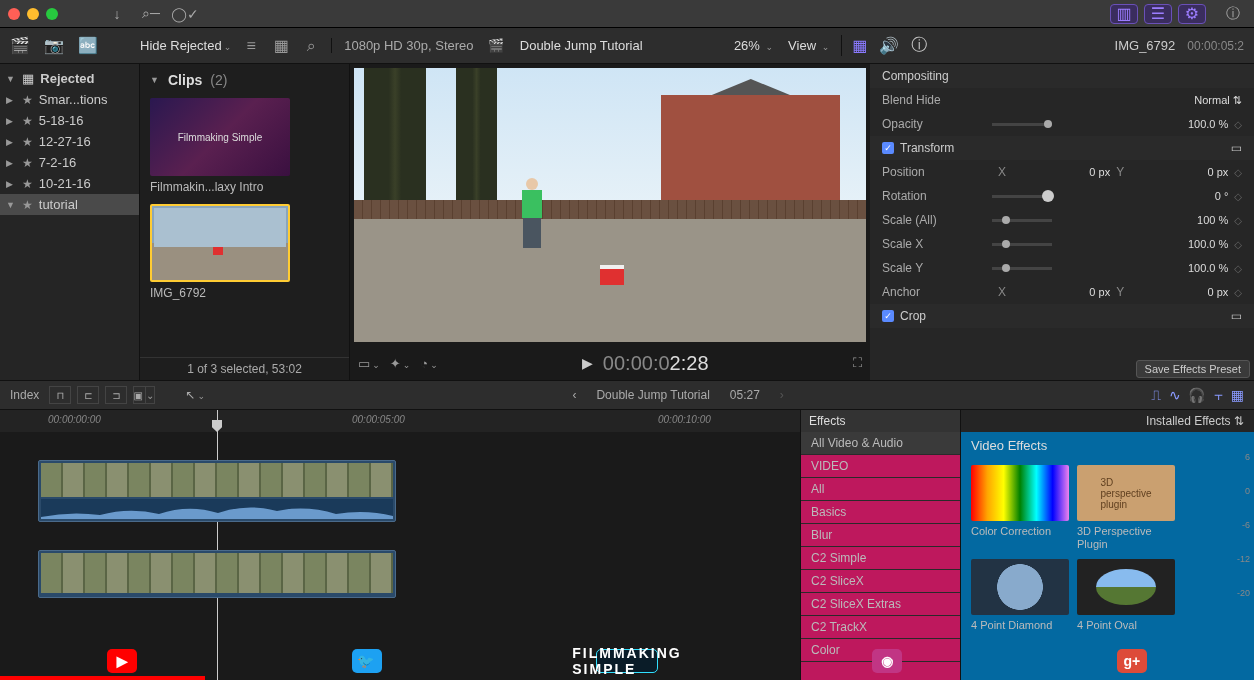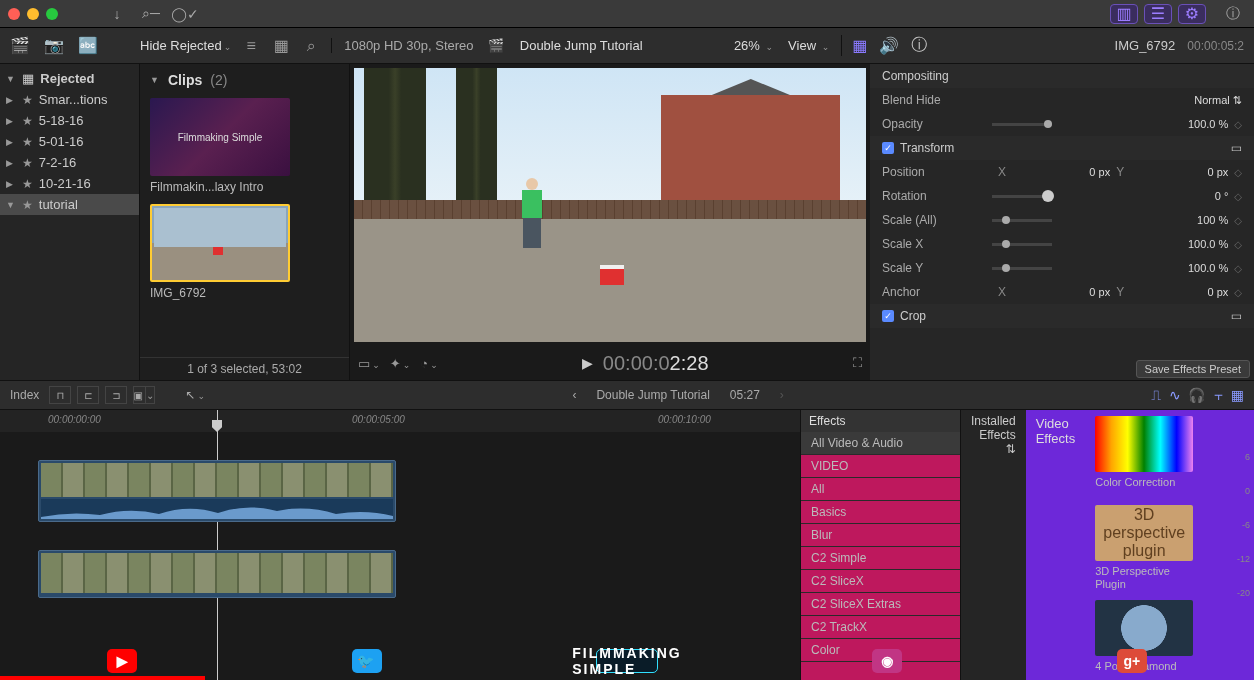--- a/index.html
+++ b/index.html
@@ -91,28 +91,28 @@
 .tl-clip.short { height: 48px; margin-top: 20px; }
 .tl-filmstrip { height: 34px; background: repeating-linear-gradient(90deg, #7a8560 0 20px, #5a6545 20px 22px, #8a9070 22px 42px, #5a6545 42px 44px); margin: 2px; }
 .tl-audio { height: 20px; background: #1a3a5a; margin: 0 2px; position: relative; }
 .tl-audio svg { width: 100%; height: 100%; }
 
 .fx-panel { flex: 0 0 160px; background: #be185d; border-left: 1px solid #111; font-size: 12px; color: #bbb; display: flex; flex-direction: column; }
 .fx-hdr { background: #333; padding: 4px 8px; font-size: 12px; color: #ddd; }
 .fx-row { padding: 4px 10px; border-bottom: 1px solid #2a2a2a; }
 .fx-row.sel { background: #3a3a3a; }
 
-.fx-browser { flex: 1; background: #6d28d9; border-left: 1px solid #111; display: flex; flex-direction: row; }
+.fx-browser { flex: 1; background: #0369a1; border-left: 1px solid #111; display: flex; flex-direction: column; }
 .fxb-hdr { padding: 4px 10px; font-size: 12px; color: #ccc; text-align: right; background: #252525; }
 .fxb-title { padding: 6px 10px; font-size: 13px; color: #ddd; font-weight: 500; }
 .fxb-grid { display: flex; flex-wrap: wrap; gap: 8px; padding: 6px 10px; }
 .fxb-item { width: 98px; }
 .fxb-thumb { width: 98px; height: 56px; background: #333; border-radius: 2px; margin-bottom: 4px; display: flex; align-items: center; justify-content: center; font-size: 9px; color: #999; overflow: hidden; }
 .fxb-thumb.rainbow { background: linear-gradient(90deg, red, orange, yellow, green, cyan, blue, violet); }
-.fxb-thumb.persp { background: #caa070; color: #604020; font-size: 16px; text-align: center; margin-top: 8px; }
+.fxb-thumb.persp { background: #caa070; color: #604020; font-size: 10px; text-align: left; }
 .fxb-thumb.diamond { background: radial-gradient(circle, #88aacc 40%, #223344 41%); }
 .fxb-thumb.oval { background: #222; }
 .fxb-thumb.oval div { width: 60px; height: 36px; border-radius: 50%; background: linear-gradient(#88bbee 50%, #557733 50%); }
 .fxb-name { font-size: 11px; color: #bbb; line-height: 1.2; }
 .vu { position: absolute; right: 2px; top: 440px; width: 30px; font-size: 9px; color: #888; }
 .vu div { text-align: right; padding: 12px 2px; }
 
 .social-bar { position: absolute; bottom: 0; left: 0; right: 0; height: 38px; display: flex; align-items: center; justify-content: space-around; pointer-events: none; }
 .social-bar span { width: 30px; height: 24px; border-radius: 5px; display: flex; align-items: center; justify-content: center; color: #fff; font-size: 14px; font-weight: bold; }
 .sb-yt { background: #ff0000; } .sb-tw { background: #1da1f2; } .sb-ig { background: #c13584; } .sb-gp { background: #dd4b39; border-radius: 50%; }
@@ -183,21 +183,21 @@
           <span>Smar...tions</span>
         </div>
         <div class="lib-row">
           <span class="tri">▶</span>
           <span class="star">★</span>
           <span>5-18-16</span>
         </div>
         <div class="lib-row">
           <span class="tri">▶</span>
           <span class="star">★</span>
-          <span>5-01-16</span>
+          <span>12-27-16</span>
         </div>
         <div class="lib-row">
           <span class="tri">▶</span>
           <span class="star">★</span>
           <span>7-2-16</span>
         </div>
         <div class="lib-row">
           <span class="tri">▶</span>
           <span class="star">★</span>
           <span>10-21-16</span>

